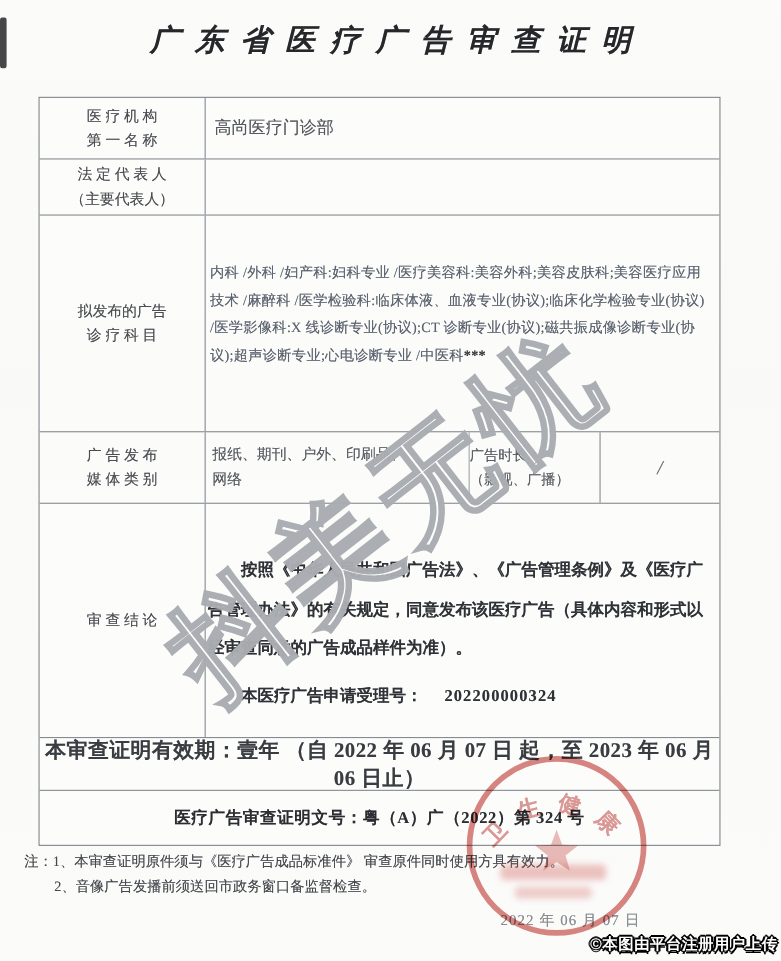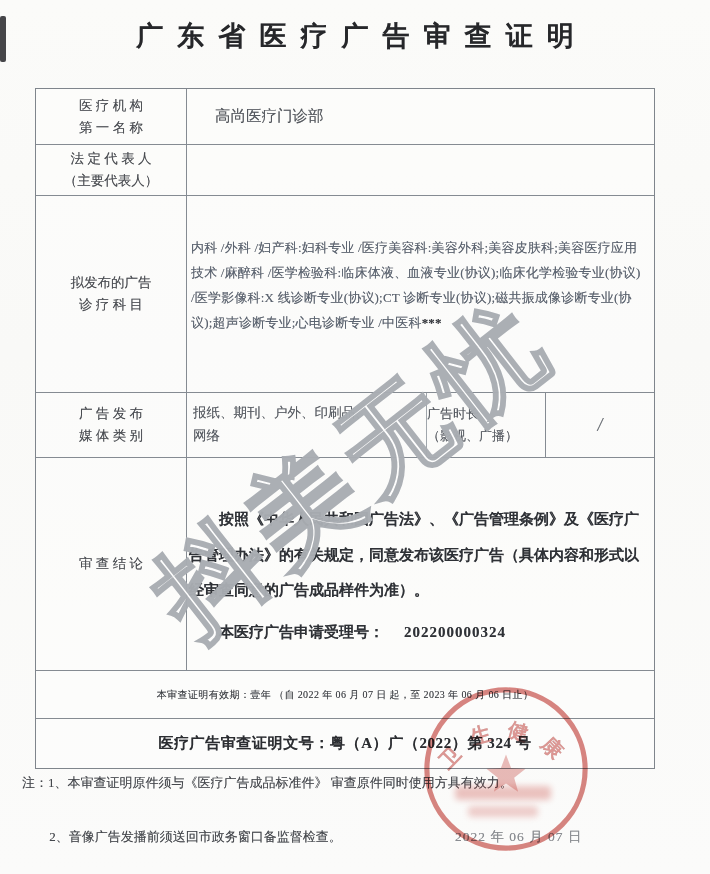--- a/index.html
+++ b/index.html
@@ -6,28 +6,28 @@
   .page{
     position:relative;width:710px;height:874px;overflow:hidden;
     background:linear-gradient(180deg,#fbfbf9 0%,#f9f9f7 40%,#fbfbfa 100%);
     font-family:"Liberation Serif","DejaVu Serif",serif;
     color:#3c3e42;
     text-shadow:0 0 .6px rgba(90,90,95,.55);
   }
   .title{
     position:absolute;top:18px;left:0;width:100%;
     text-align:center;font-size:27px;font-weight:bold;color:#26272a;
-    letter-spacing:.52em;text-indent:.52em;white-space:nowrap;
+    letter-spacing:.52em;text-indent:.52em;white-space:nowrap;font-style:italic;
   }
   .edge-mark{position:absolute;left:0;top:16px;width:6px;height:46px;background:#26262a;opacity:.85;border-radius:2px;}
 
   
   .tbl{position:absolute;left:35px;top:88px;width:618px;border:1px solid #7f858c;background:rgba(255,255,255,.35);}
   .trow{display:flex;align-items:stretch;border-top:1px solid #858b92;}
-  .trow:first-child{border-top:none;gap:20px;}
+  .trow:first-child{border-top:none;}
   .lcell{
     flex:0 0 150px;width:150px;border-right:1px solid #858b92;
     display:flex;flex-direction:column;justify-content:center;align-items:center;
     font-size:13.5px;color:#4a4d52;line-height:1.6;text-align:center;
   }
   .vcell{flex:1;display:flex;flex-direction:column;justify-content:center;padding-left:8px;font-size:15.5px;color:#55595f;}
   .r1{height:55px;} .r2{height:50px;} .r3{height:196px;} .r4{height:64px;} .r5{height:212px;} .r6{height:47px;} .r7{height:49px;}
 
   .subjects-cell{flex:1;padding:40px 10px 0 4px;font-size:13px;line-height:1.92;color:#5a6370;letter-spacing:.2px;}
   .subjects-cell .stars{font-weight:bold;color:#33363b;}
@@ -37,26 +37,26 @@
     display:flex;flex-direction:column;justify-content:center;align-items:flex-start;padding-left:0;
     font-size:13px;color:#565b62;line-height:1.7;}
   .slash-cell{flex:1;display:flex;justify-content:center;align-items:center;font-size:18px;font-style:italic;color:#6f747a;}
 
   .concl-cell{flex:1;padding:44px 12px 0 2px;font-size:15px;}
   .concl-p{margin:0;text-indent:2em;line-height:2.38;font-weight:bold;color:#2e3136;}
   .receipt{margin-top:14px;text-indent:2em;font-weight:bold;color:#2e3136;}
   .receipt .num{margin-left:20px;letter-spacing:1px;font-family:Liberation Serif, serif;}
 
   .full-center{flex:1;display:flex;justify-content:center;align-items:center;text-align:center;}
-  .validity{font-size:10px;font-weight:normal;color:#393c41;letter-spacing:.4px;}
+  .validity{font-size:19px;font-weight:bold;color:#393c41;letter-spacing:.4px;}
   .certno{font-size:15px;font-weight:bold;color:#2b2d31;letter-spacing:.6px;text-align:center;}
 
   
   .notes{position:absolute;left:22px;top:772px;font-size:13px;color:#45484d;line-height:1.75;}
-  .notes .l2{padding-left:2.1em;margin-top:31px;}
+  .notes .l2{padding-left:2.1em;}
   .docdate{position:absolute;left:455px;top:828px;font-size:13.5px;color:#8a8d92;letter-spacing:1px;}
 
   
   .seal{position:absolute;left:420px;top:683px;width:172px;height:172px;opacity:.62;mix-blend-mode:multiply;pointer-events:none;}
   .seal-blur{position:absolute;left:455px;top:786px;width:96px;height:14px;background:#c84a42;opacity:.32;filter:blur(3px);border-radius:4px;pointer-events:none;}
   .seal-blur2{position:absolute;left:468px;top:806px;width:70px;height:11px;background:#c84a42;opacity:.26;filter:blur(3px);border-radius:4px;pointer-events:none;}
 
   
   .watermark{
     position:absolute;left:118px;top:398px;width:470px;height:140px;line-height:140px;
@@ -173,14 +173,15 @@
     <text font-size="24" fill="#c23b34" letter-spacing="16" font-weight="bold" opacity=".85">
       <textPath href="#sealArc" startOffset="50%" text-anchor="middle">卫生健康</textPath>
     </text>
     <polygon fill="#c23b34" opacity=".55" points="100,83 105.9,98.9 122.8,99.6 109.5,110.1 114.1,126.4 100,117 85.9,126.4 90.5,110.1 77.2,99.6 94.1,98.9"></polygon>
   </svg>
   <div class="seal-blur"></div>
   <div class="seal-blur2"></div>
 
   <div class="watermark">抖美无忧</div>
 
+  <div class="credit">©本图由平台注册用户上传</div>
 
 </div>
 
 </body></html>

